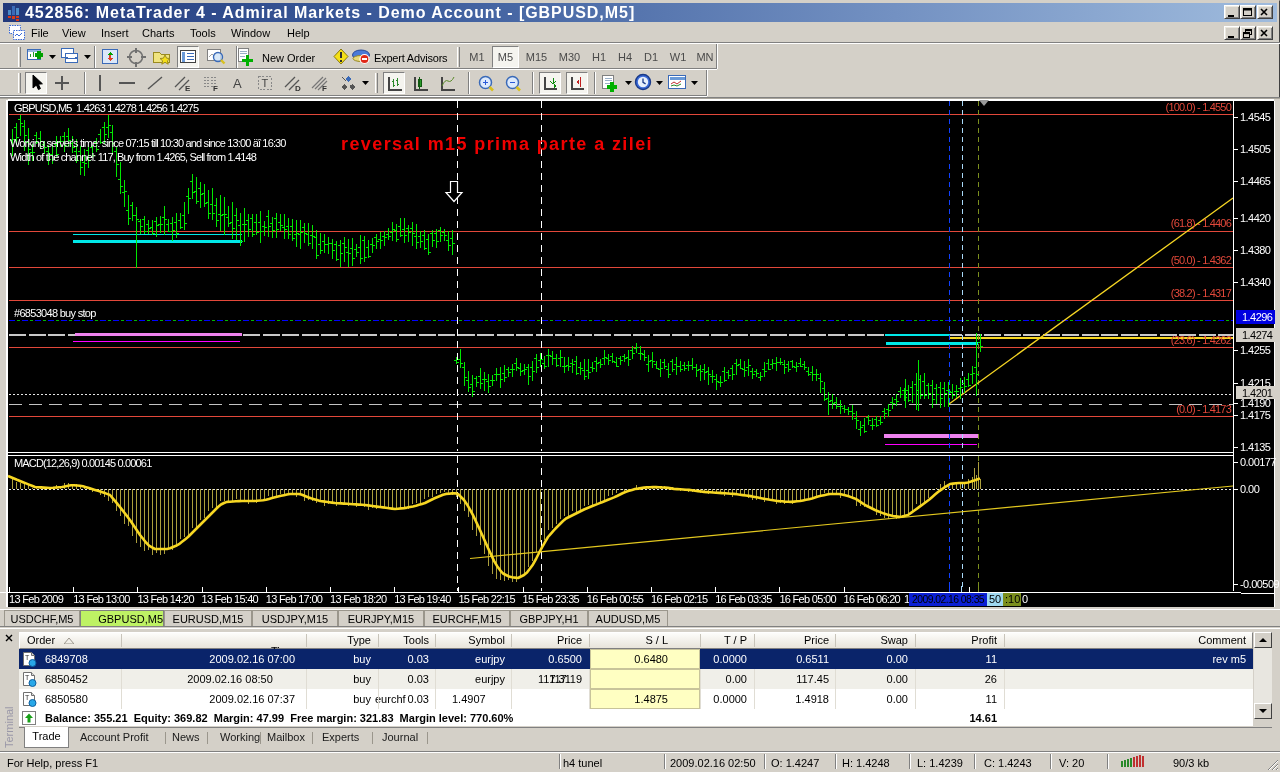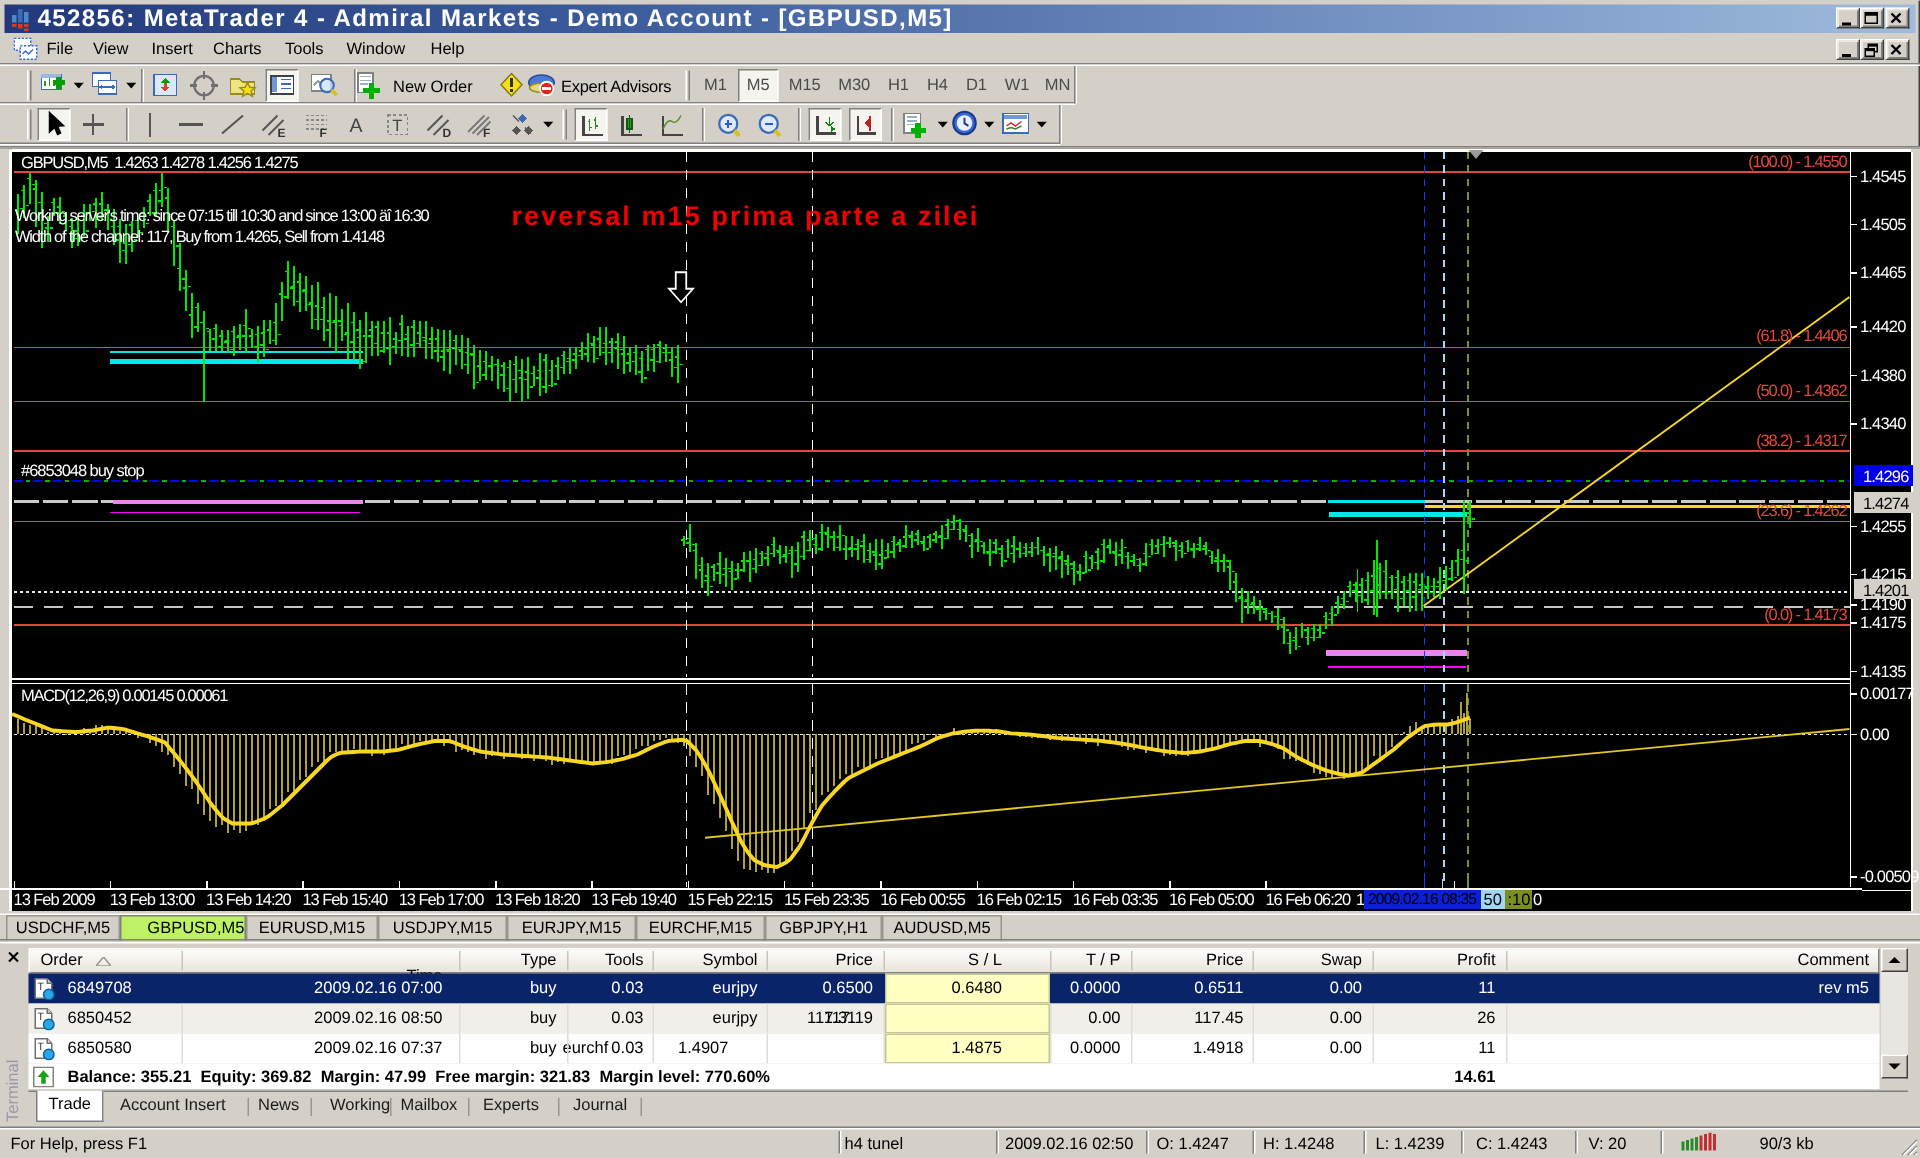--- a/index.html
+++ b/index.html
@@ -465,21 +465,21 @@
 <div style="position:absolute;left:1116px;width:130px;text-align:right;top:653px;font-size:11px;color:#fff;">rev m5</div>
 <div style="position:absolute;left:19px;top:669px;width:1234px;height:20px;background:#f0efe9;"></div>
 <div style="position:absolute;left:590px;top:669px;width:110px;height:20px;background:#ffffc2;border:1px solid #c8c49a;"></div>
 <svg class="ab" style="left:22px;top:672px" width="15" height="15">
     <path d="M1.5 0.5 h8 l3 3 v10 h-11 z" fill="#fff" stroke="#707070"></path>
     <path d="M9.5 0.5 v3 h3" fill="#d8d8d8" stroke="#707070"></path>
     <text x="3" y="8" font-size="7" fill="#333" font-family="Liberation Sans">T</text>
     <circle cx="10.5" cy="11" r="3.5" fill="#28a8e8" stroke="#1060a0"></circle>
   </svg>
 <div style="position:absolute;left:45px;top:673px;font-size:11px;color:#000;">6850452</div>
-<div style="position:absolute;left:165px;width:130px;text-align:right;top:673px;font-size:11px;color:#000;">2009.02.16 08:50</div>
+<div style="position:absolute;left:165px;width:130px;text-align:center;top:673px;font-size:11px;color:#000;">2009.02.16 08:50</div>
 <div style="position:absolute;left:241px;width:130px;text-align:right;top:673px;font-size:11px;color:#000;">buy</div>
 <div style="position:absolute;left:299px;width:130px;text-align:right;top:673px;font-size:11px;color:#000;">0.03</div>
 <div style="position:absolute;left:375px;width:130px;text-align:right;top:673px;font-size:11px;color:#000;">eurjpy</div>
 <div style="position:absolute;left:452px;width:130px;text-align:right;top:673px;font-size:11px;color:#000;">117.19</div>
 <div style="position:absolute;left:538px;width:130px;text-align:left;top:673px;font-size:11px;color:#000;">117.31</div>
 <div style="position:absolute;left:617px;width:130px;text-align:right;top:673px;font-size:11px;color:#000;">0.00</div>
 <div style="position:absolute;left:699px;width:130px;text-align:right;top:673px;font-size:11px;color:#000;">117.45</div>
 <div style="position:absolute;left:778px;width:130px;text-align:right;top:673px;font-size:11px;color:#000;">0.00</div>
 <div style="position:absolute;left:867px;width:130px;text-align:right;top:673px;font-size:11px;color:#000;">26</div>
 <div style="position:absolute;left:121px;top:669px;width:0;height:20px;border-left:1px solid #e0ddd4;"></div>
@@ -535,21 +535,21 @@
 <svg class="ab" style="left:1255px;top:636px" width="16" height="8">
     <path d="M4 6 L8 2 L12 6 z" fill="#000"></path>
   </svg>
 <div style="position:absolute;left:1254px;top:703px;width:18px;height:16px;background:#d4d0c8;border:1px solid;border-color:#fff #404040 #404040 #fff;"></div>
 <svg class="ab" style="left:1255px;top:707px" width="16" height="8">
     <path d="M4 2 L8 6 L12 2 z" fill="#000"></path>
   </svg>
 <div style="position:absolute;left:16px;top:727px;width:1264px;height:24px;background:#d4d0c8;"></div>
 <div style="position:absolute;left:19px;top:727px;width:1253px;height:0;border-top:1px solid #808080;"></div>
 <div style="position:absolute;left:24px;top:727px;width:45px;height:21px;background:#fff;border:1px solid #808080;border-top:none;font-size:11px;color:#000;text-align:center;line-height:19px;">Trade</div>
-<div style="position:absolute;left:80px;top:731px;font-size:11px;color:#1a1a1a;">Account Insert</div>
+<div style="position:absolute;left:80px;top:731px;font-size:11px;color:#1a1a1a;">Account Profit</div>
 <div style="position:absolute;left:172px;top:731px;font-size:11px;color:#1a1a1a;">News</div>
 <div style="position:absolute;left:220px;top:731px;font-size:11px;color:#1a1a1a;">Working</div>
 <div style="position:absolute;left:267px;top:731px;font-size:11px;color:#1a1a1a;">Mailbox</div>
 <div style="position:absolute;left:322px;top:731px;font-size:11px;color:#1a1a1a;">Experts</div>
 <div style="position:absolute;left:382px;top:731px;font-size:11px;color:#1a1a1a;">Journal</div>
 <div style="position:absolute;left:165px;top:732px;width:0;height:12px;border-left:1px solid #9a968c;"></div>
 <div style="position:absolute;left:207px;top:732px;width:0;height:12px;border-left:1px solid #9a968c;"></div>
 <div style="position:absolute;left:260px;top:732px;width:0;height:12px;border-left:1px solid #9a968c;"></div>
 <div style="position:absolute;left:312px;top:732px;width:0;height:12px;border-left:1px solid #9a968c;"></div>
 <div style="position:absolute;left:372px;top:732px;width:0;height:12px;border-left:1px solid #9a968c;"></div>

